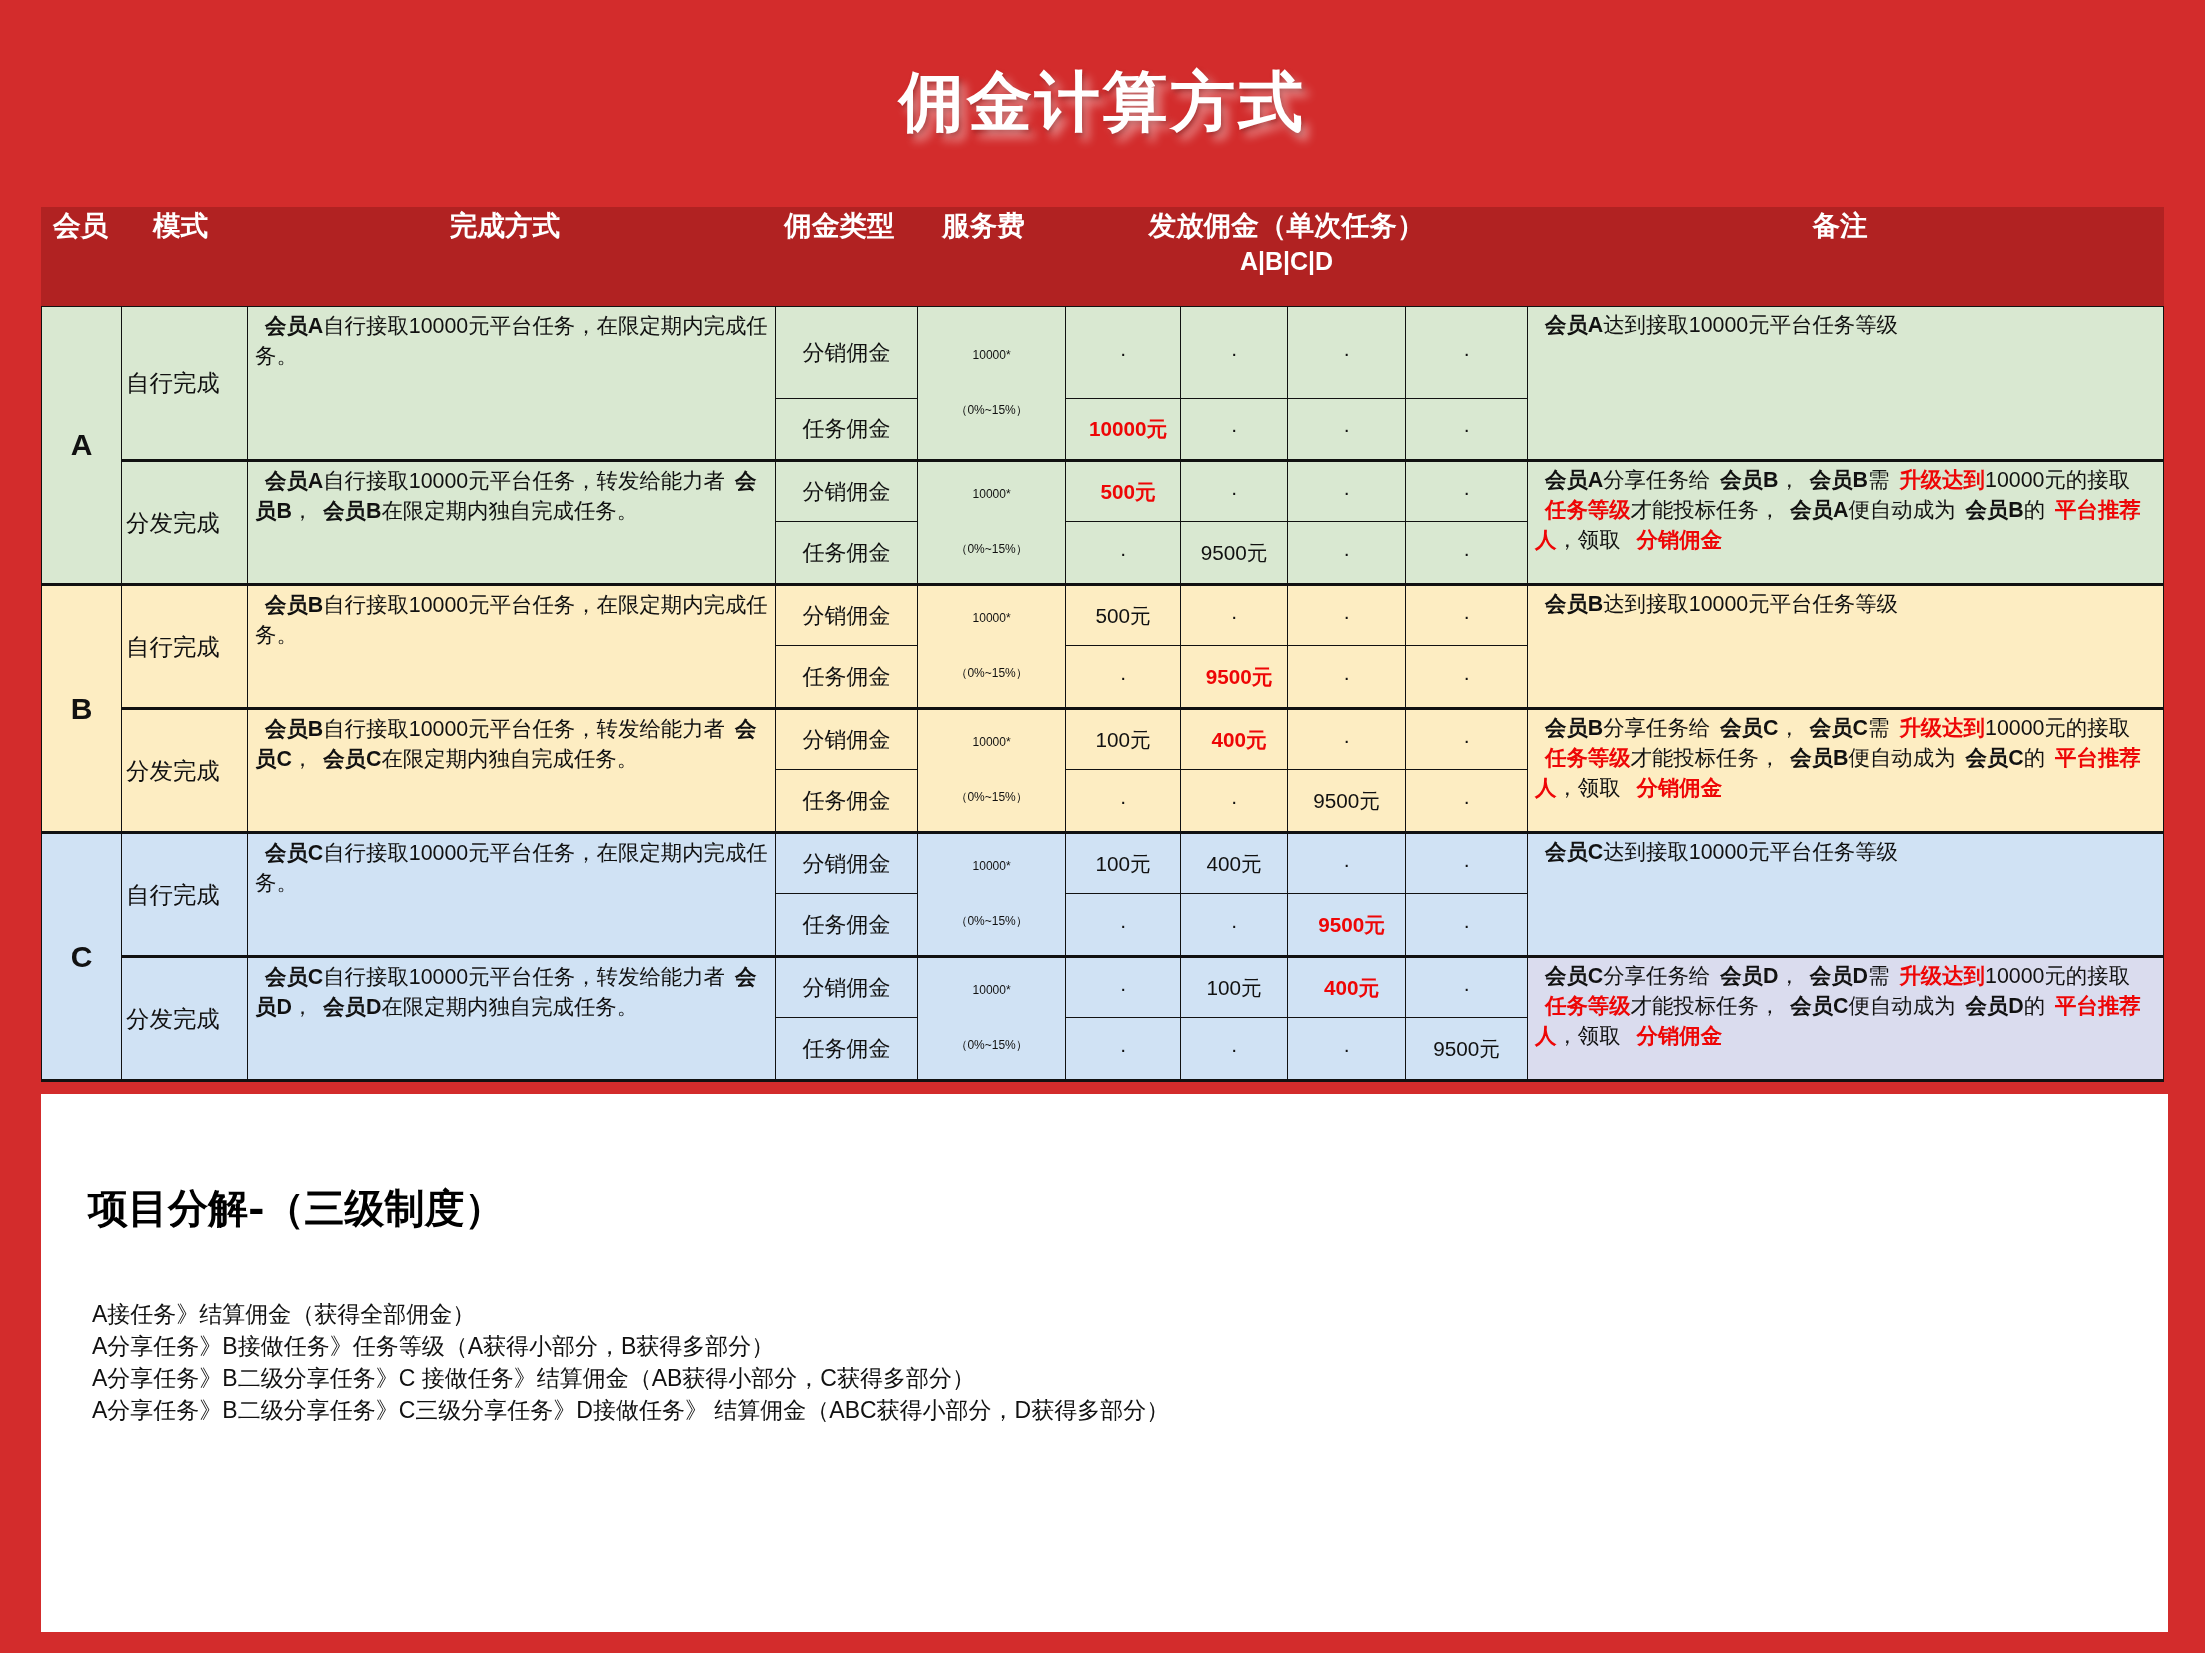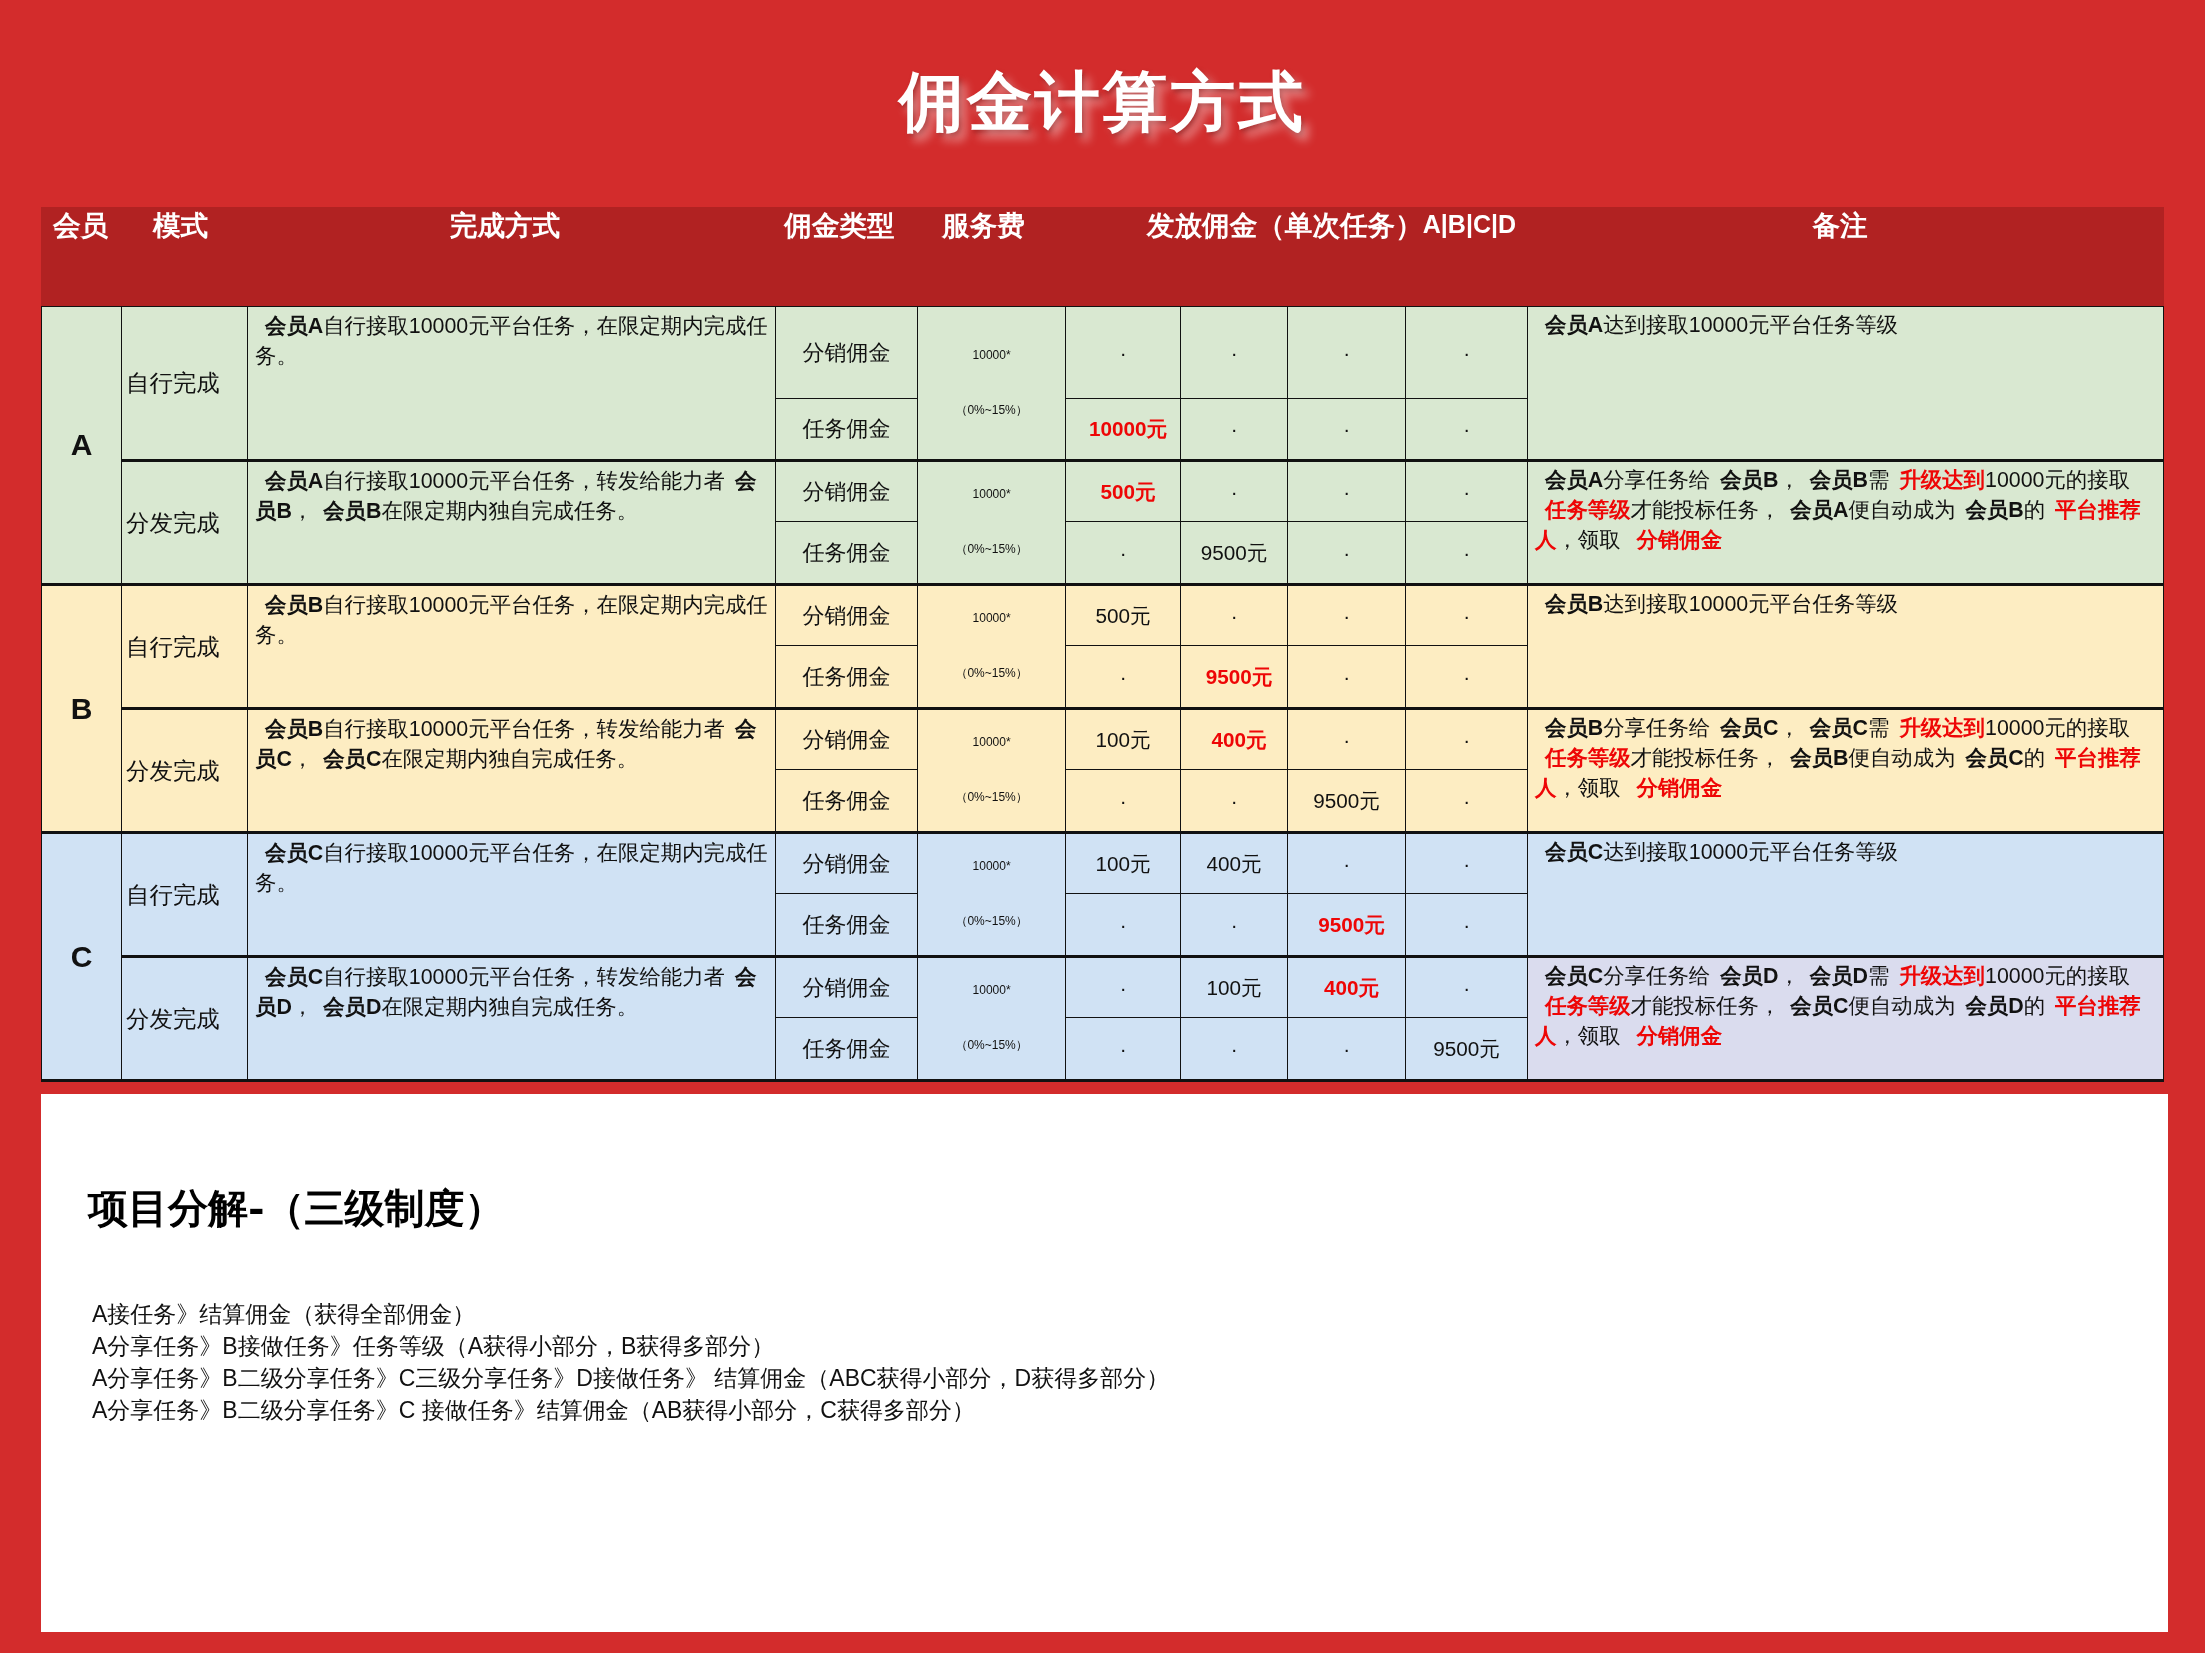--- a/index.html
+++ b/index.html
@@ -28,21 +28,21 @@
     color:#fff;font-weight:bold;
   }
   .hc{text-align:center;font-size:27.6px;padding-bottom:25px;}
   .hc-member{width:79px;}
   .hc-mode{width:121px;}
   .hc-method{width:528px;}
   .hc-type{width:141px;}
   .hc-fee{width:147px;}
   .hc-remark{flex:1;}
   .payout-head{
-    width:459px;display:flex;flex-direction:row;justify-content:flex-end;
+    width:459px;display:flex;flex-direction:column;justify-content:flex-end;
     padding-bottom:11px;text-align:center;
   }
   .payout-head .pt{font-size:27.6px;}
   .payout-head .ps{font-size:25px;margin-top:2.8px;font-weight:bold;}
   .tbody{
     border-left:1.4px solid #111;border-right:1.4px solid #111;border-top:1.4px solid #111;
     background:#fff;
   }
   .section{display:flex;border-bottom:3.4px solid #111;}
   .sec-a{background:#d9e8d1;}
@@ -414,16 +414,16 @@
       </div>
     </div>
 
   </div>
 </div>
 
 <div class="breakdown-heading">项目分解-（三级制度）</div>
 <div class="breakdown-lines">
   <div>A接任务》结算佣金（获得全部佣金）</div>
   <div>A分享任务》B接做任务》任务等级（A获得小部分，B获得多部分）</div>
+  <div>A分享任务》B二级分享任务》C 接做任务》结算佣金（AB获得小部分，C获得多部分）</div>
   <div>A分享任务》B二级分享任务》C三级分享任务》D接做任务》 结算佣金（ABC获得小部分，D获得多部分）</div>
-  <div>A分享任务》B二级分享任务》C 接做任务》结算佣金（AB获得小部分，C获得多部分）</div>
 </div>
 
 
 </body></html>

